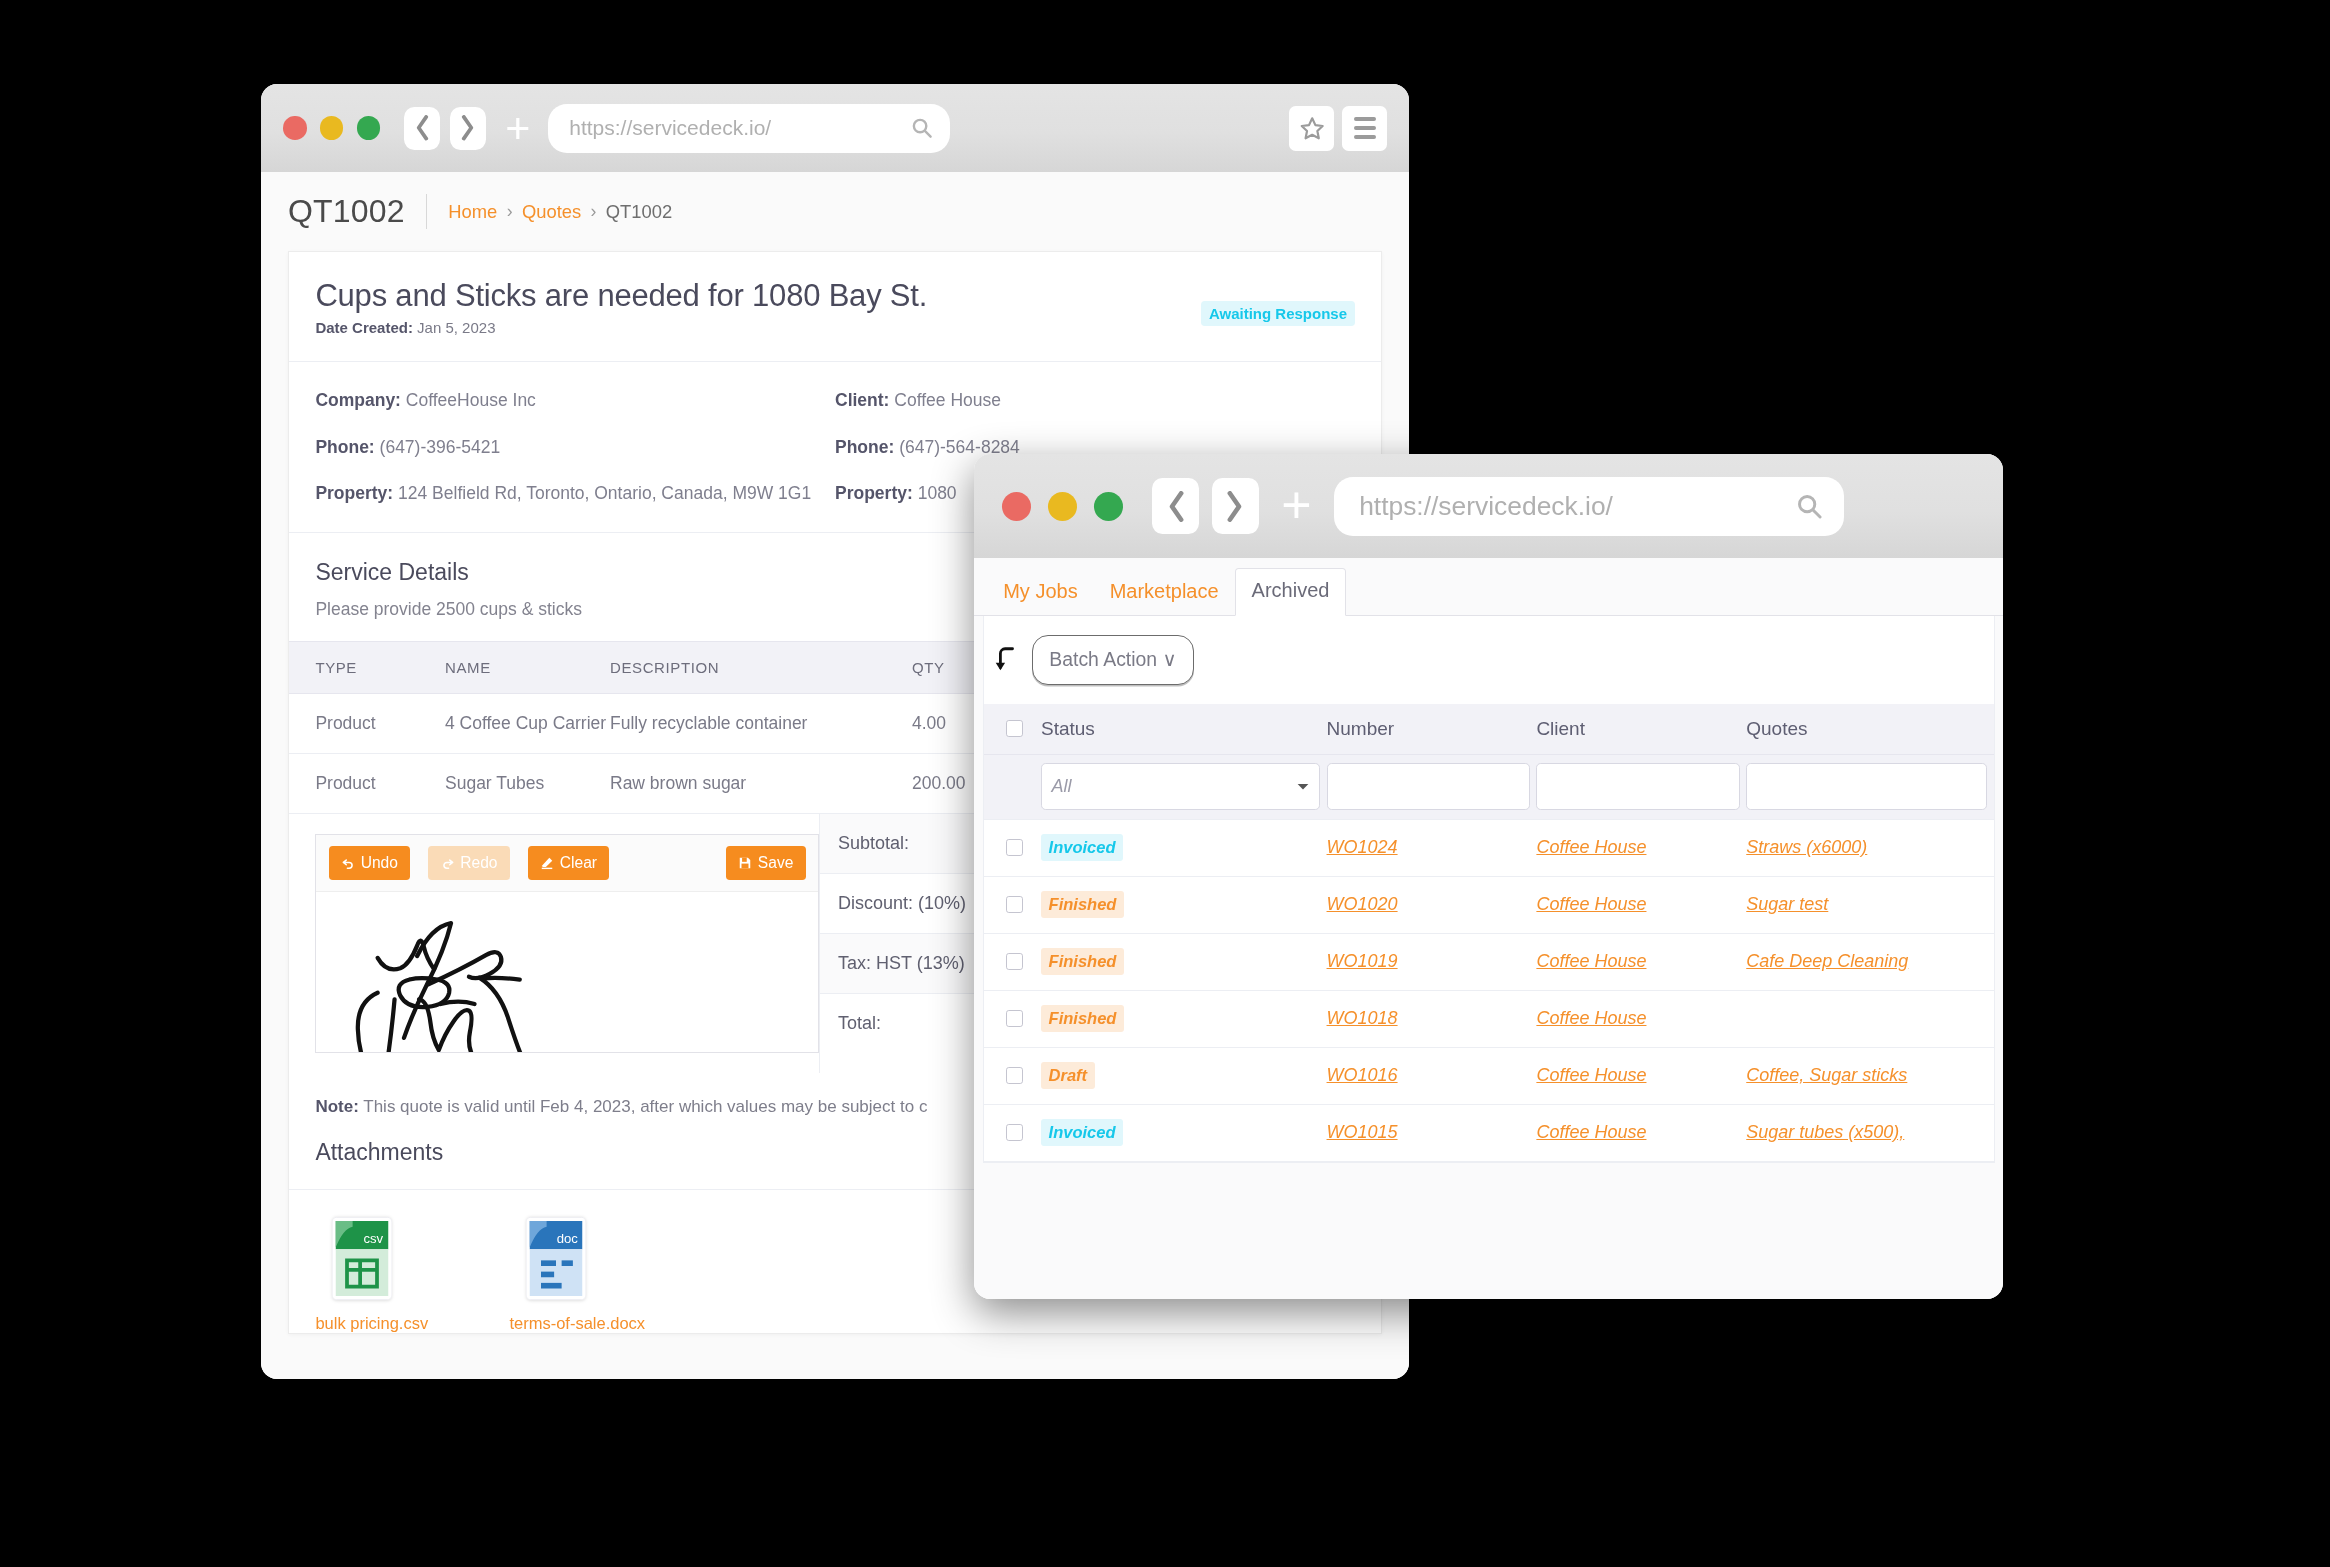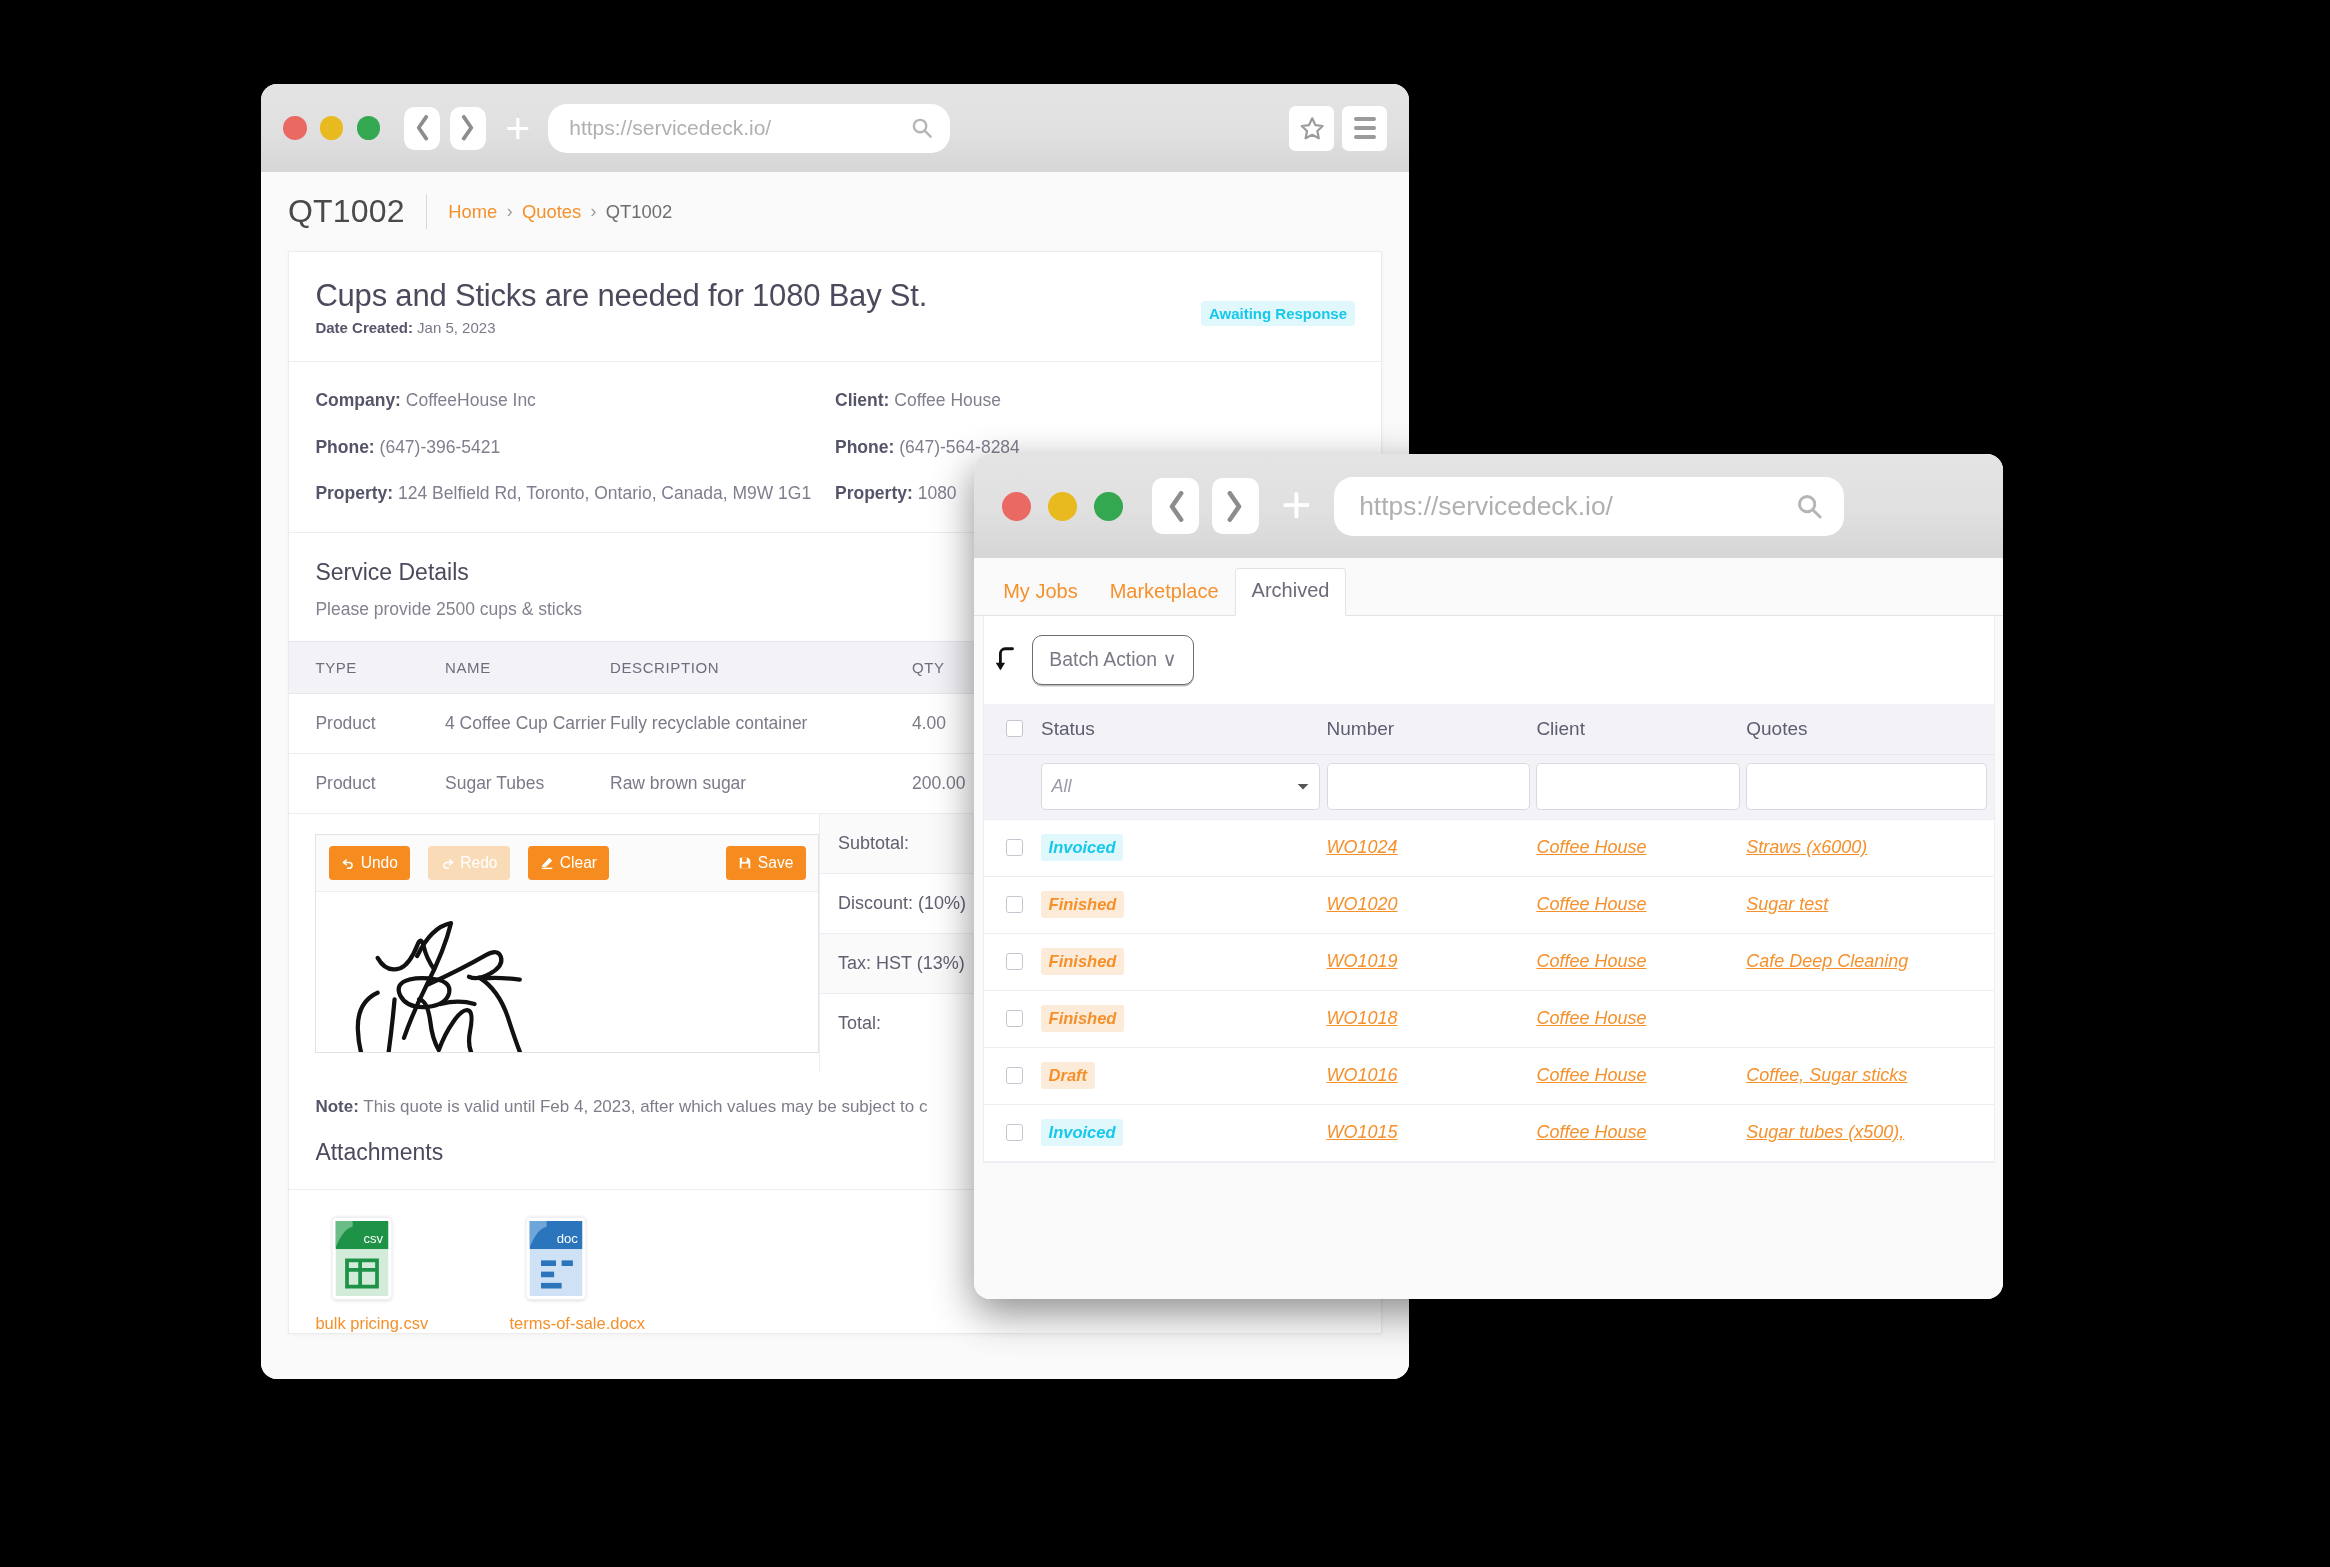--- a/index.html
+++ b/index.html
@@ -169,21 +169,21 @@
   .tab.active {
     color: #6a6a78; background: #fff;
     border: 0.5px solid #e2e2e8; border-bottom: 0.5px solid #fff;
     border-radius: 3.8px 3.8px 0 0; padding: 10.4px 16px 12.3px 16px;
     margin-bottom: -0.5px;
   }
 
   .panel { background: #fff; margin: 0 8.5px; border: 0.5px solid #eceef3; border-top: none; }
   .batchrow { display: flex; align-items: center; padding: 19px 0 19px 8.5px; gap: 12.3px; }
   .batchbtn {
-    border: 0.9px solid #6c6c6c; border-radius: 10px;
+    border: 0.9px solid #6c6c6c; border-radius: 16px;
     background: #fff; color: #7a7a86;
     font-size: 19.4px; padding: 12.3px 16px;
     font-family: "Liberation Sans", sans-serif;
     box-shadow: 0 1.4px 0 rgba(0,0,0,.25);
   }
 
   .filterbar {
     display: flex; align-items: center; gap: 29px;
     padding: 16px 0 16px 16px;
     background: #f8f8fa; border-top: 0.5px solid #eceef3; border-bottom: 0.5px solid #e6e6ee;

